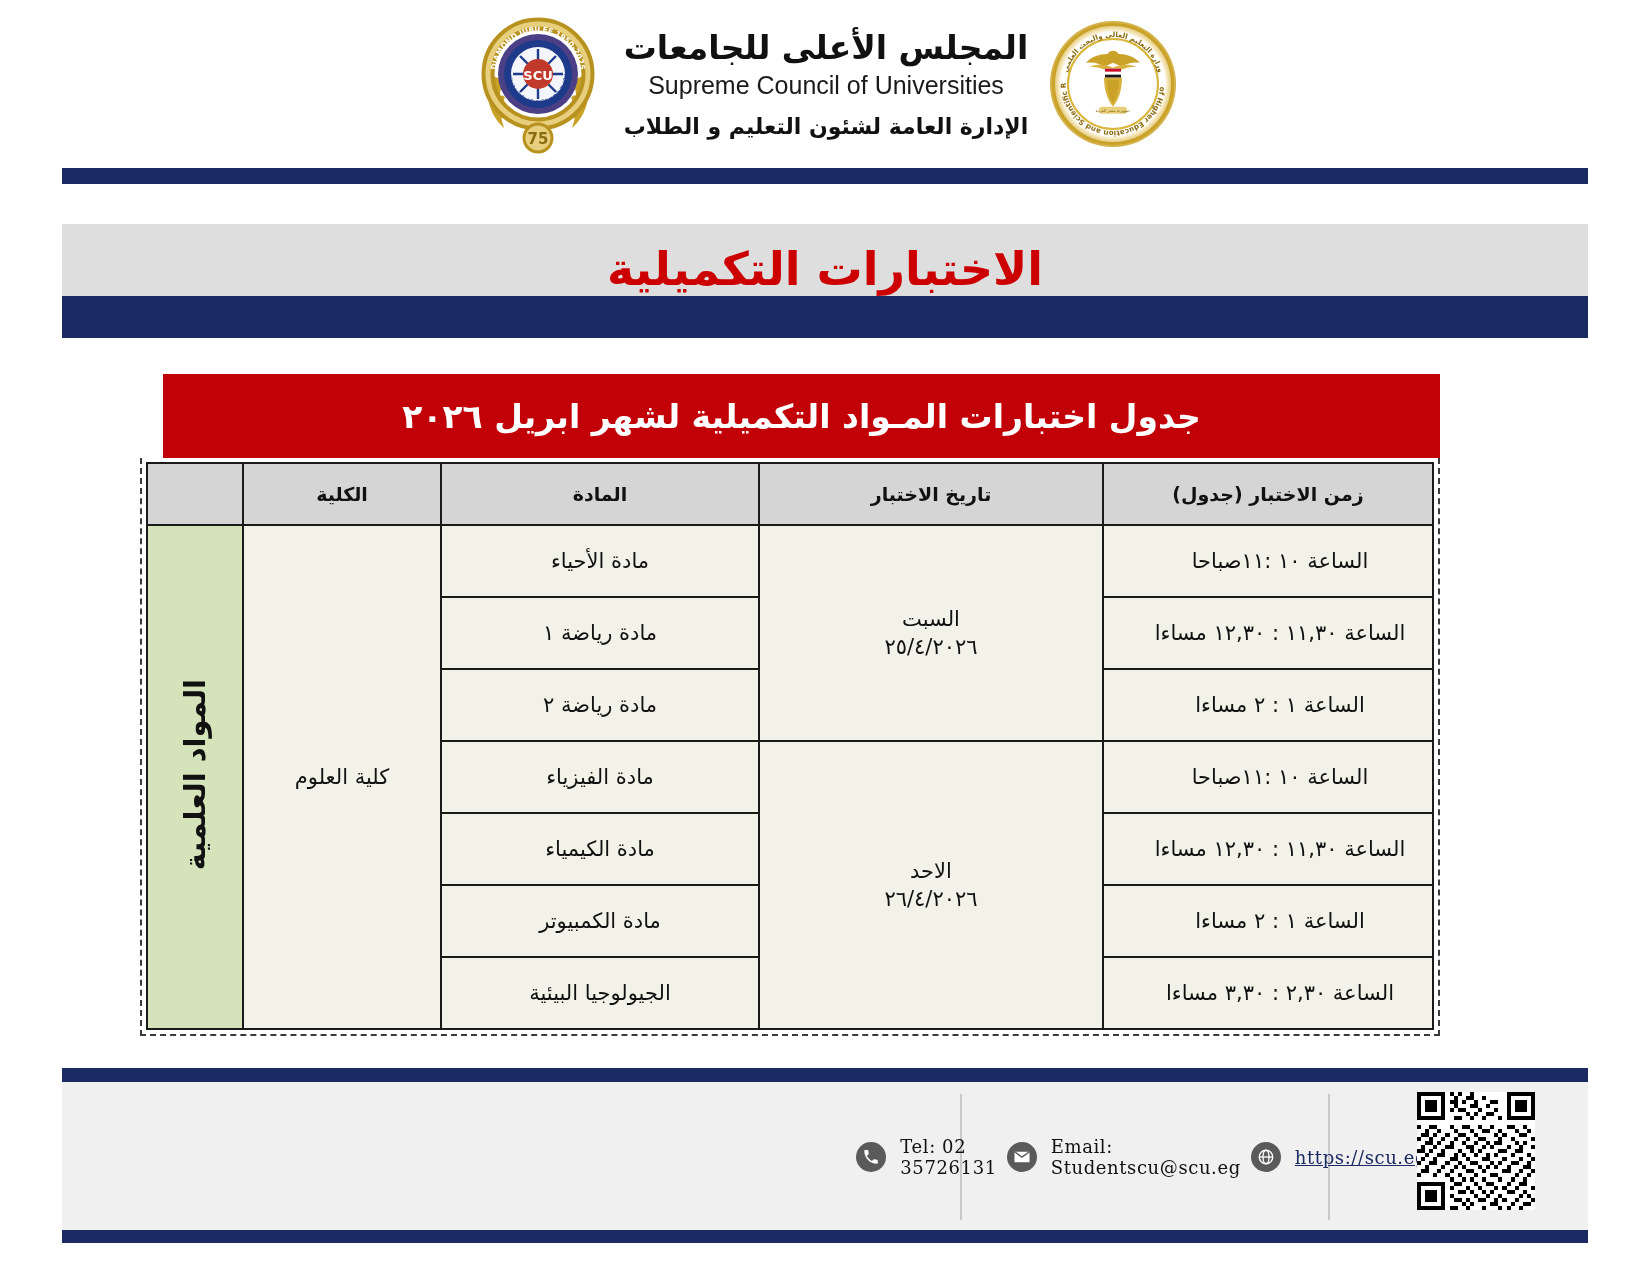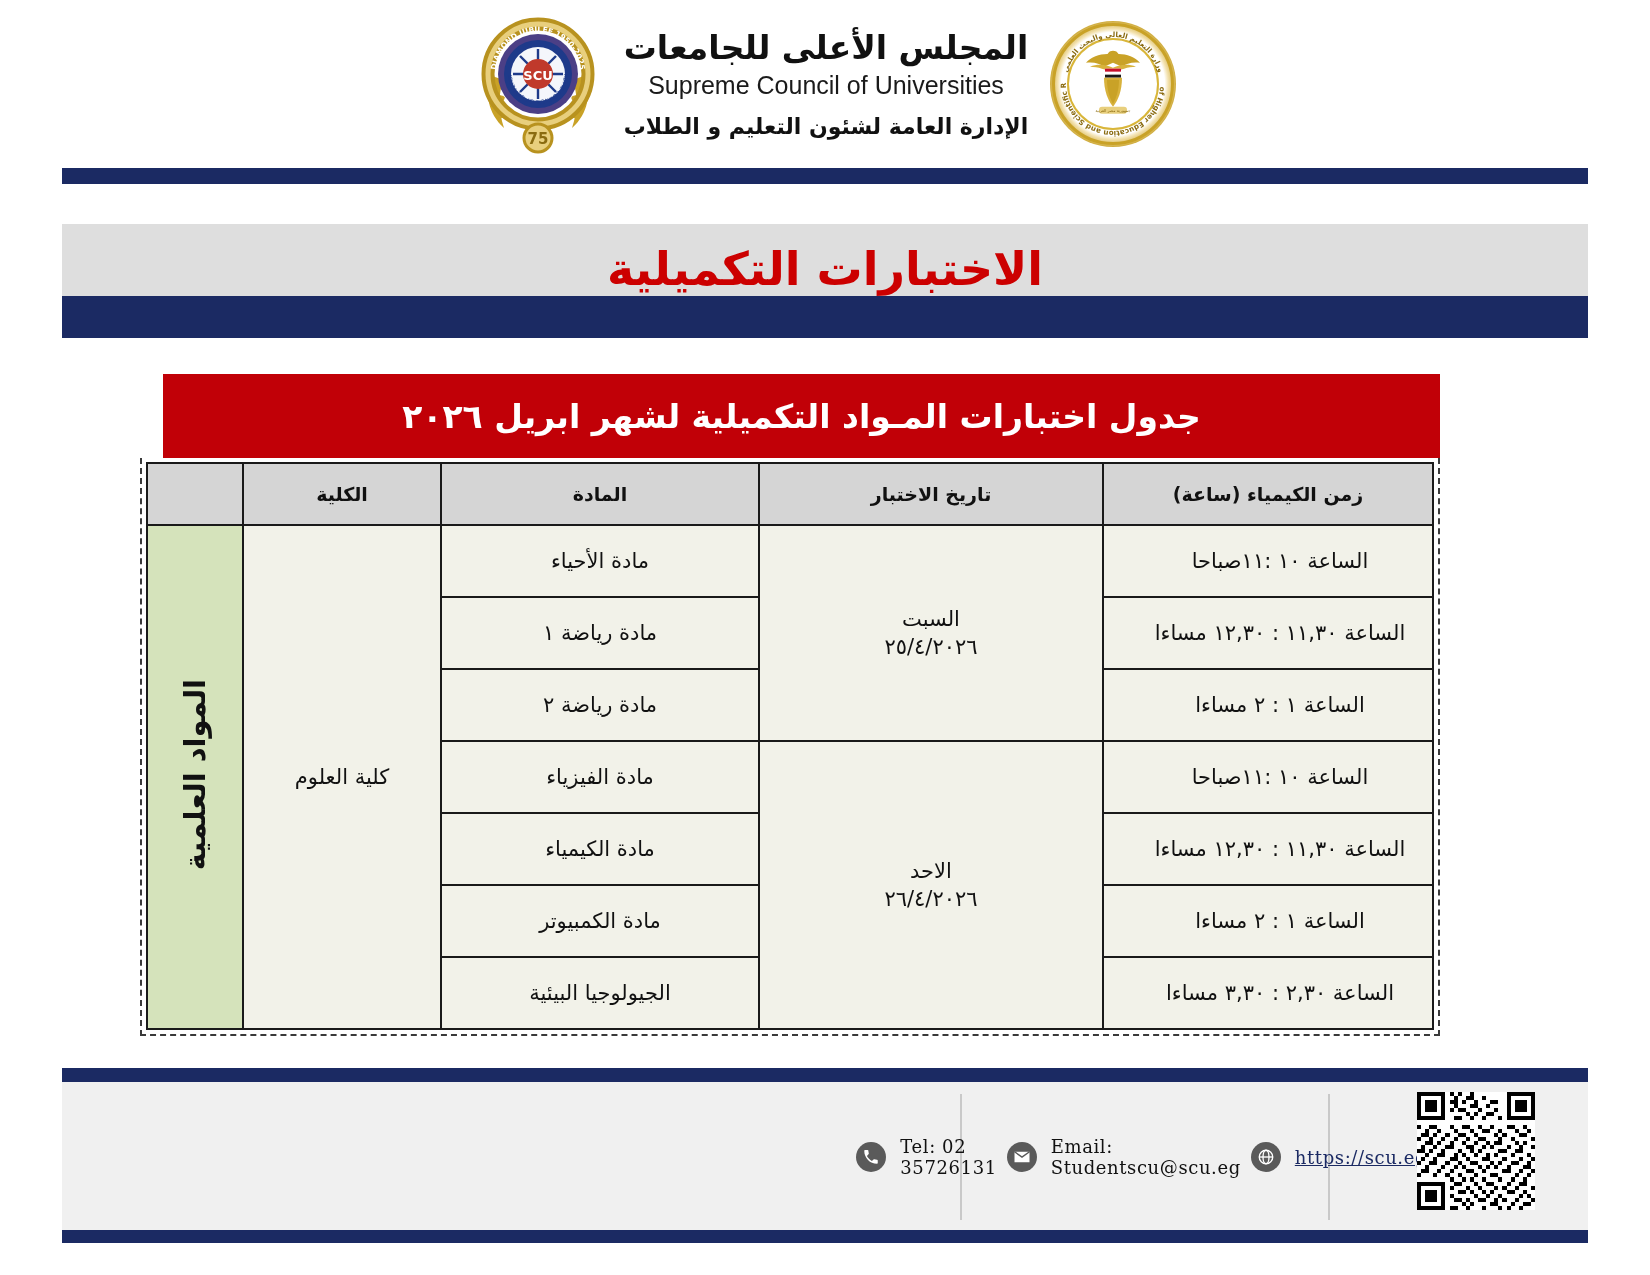--- a/index.html
+++ b/index.html
@@ -251,21 +251,21 @@
     <span class="banner-title">الاختبارات التكميلية</span>
   </div>
   <div class="bar-navy bottom"></div>
 
   <div class="table-wrap">
     <div class="red-head">جدول اختبارات المـواد التكميلية لشهر ابريل ٢٠٢٦</div>
     <div class="dashed-box">
       <table class="sched">
         <thead>
           <tr>
-            <th class="h-time">زمن الكيمياء  (ساعة)</th>
+            <th class="h-time">زمن الاختبار  (جدول)</th>
             <th class="h-date">تاريخ الاختبار</th>
             <th class="h-subject">المادة</th>
             <th class="h-faculty">الكلية</th>
             <th class="h-cat"></th>
           </tr>
         </thead>
         <tbody>
 
           <tr>
             <td class="col-time">الساعة ١٠ :١١صباحا</td>

